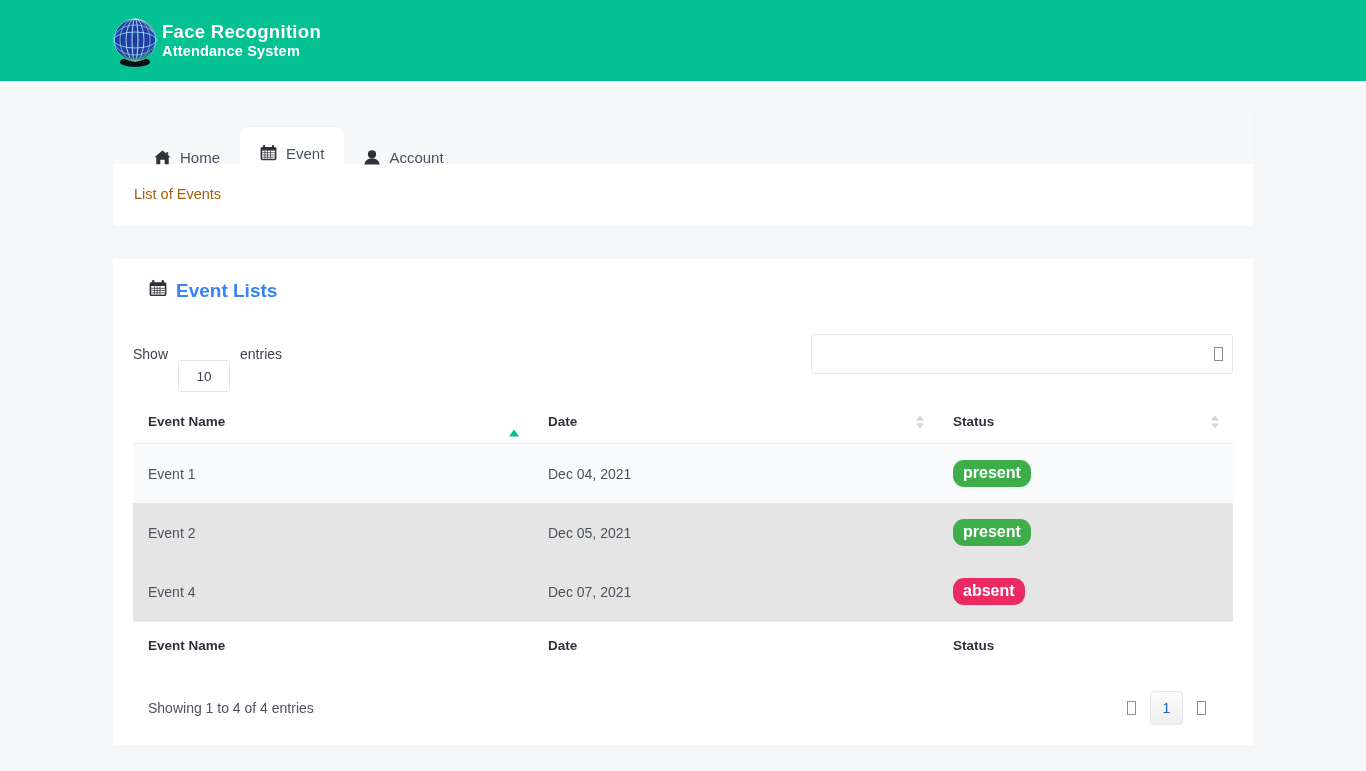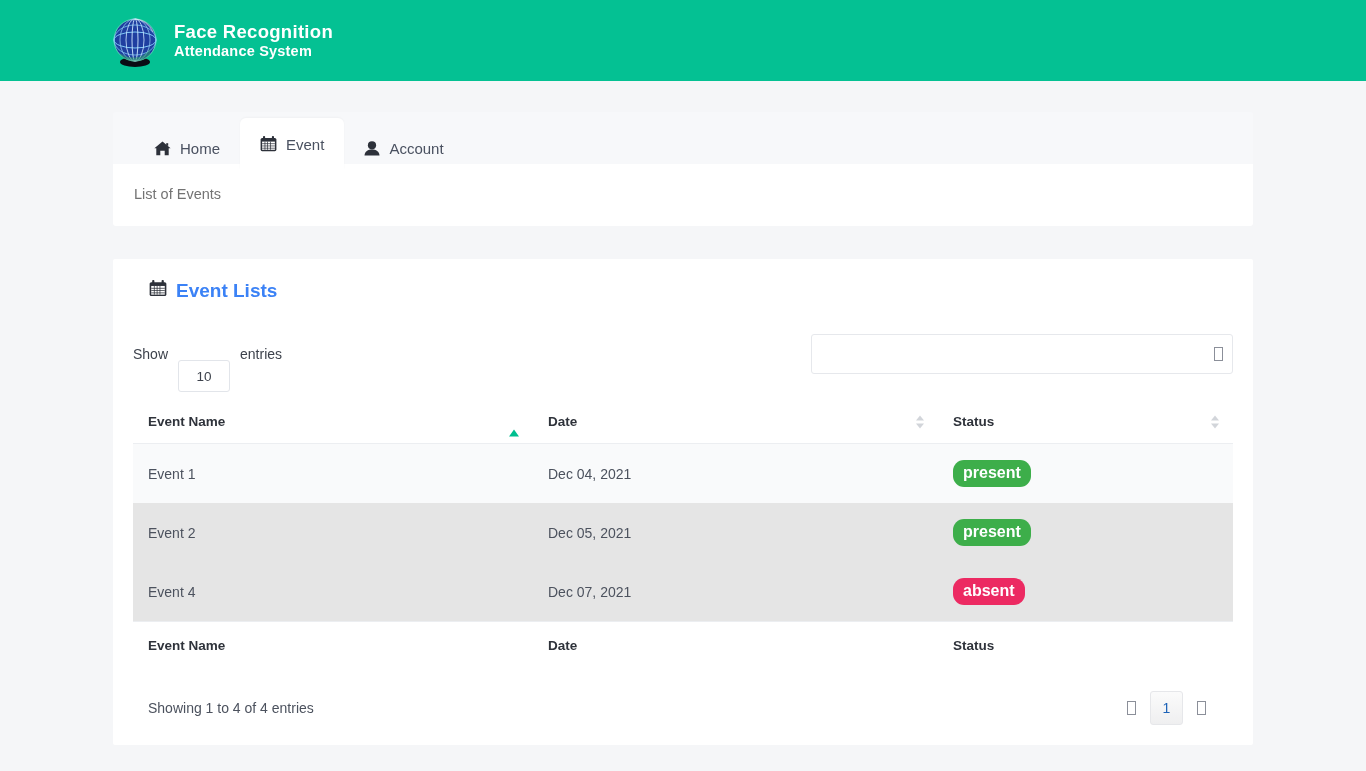--- a/index.html
+++ b/index.html
@@ -12,21 +12,21 @@
   }
 
   
   .topbar {
     height: 81px;
     background: #04c193;
     display: flex;
     align-items: center;
     padding-left: 112px;
   }
-  .brand { display: flex; align-items: center; gap: 16px; }
+  .brand { display: flex; align-items: center; gap: 4px; }
   .brand-logo { width: 46px; height: 52px; flex: none; display:block; }
   .brand-text { display: flex; flex-direction: column; line-height: 1.12; }
   .brand-line1 {
     color: #ffffff; font-size: 18.5px; font-weight: 700;
     letter-spacing: 0.3px;
   }
   .brand-line2 {
     color: #ffffff; font-size: 14.5px; font-weight: 700;
     letter-spacing: 0.2px;
   }
@@ -50,36 +50,36 @@
   }
   .tab {
     display: flex; align-items: center; gap: 9px;
     height: 43px;
     padding: 0 20px;
     font-size: 15px;
     color: #4a5160;
     cursor: pointer;
     border-radius: 6px 6px 0 0;
     position: relative;
-    top: 6px;
+    top: 15px;
   }
   .tab .tlabel { color: #4a5160; }
   .tab.active {
     background: #ffffff;
     height: 52px;
     box-shadow: 0 -1px 2px rgba(0,0,0,0.03);
   }
   .tab svg { display: block; }
 
   
   .subpanel {
     background: #ffffff;
     padding: 22px 0 24px 21px;
     font-size: 14.5px;
-    color: #737373;
+    color: #a16207;
     border-radius: 0 0 3px 3px;
   }
 
   
   .cardzone { padding: 33px 113px 0 113px; }
   .card {
     background: #ffffff;
     padding: 18px 20px 0 20px;
     min-height: 481px;
     border-radius: 2px;

